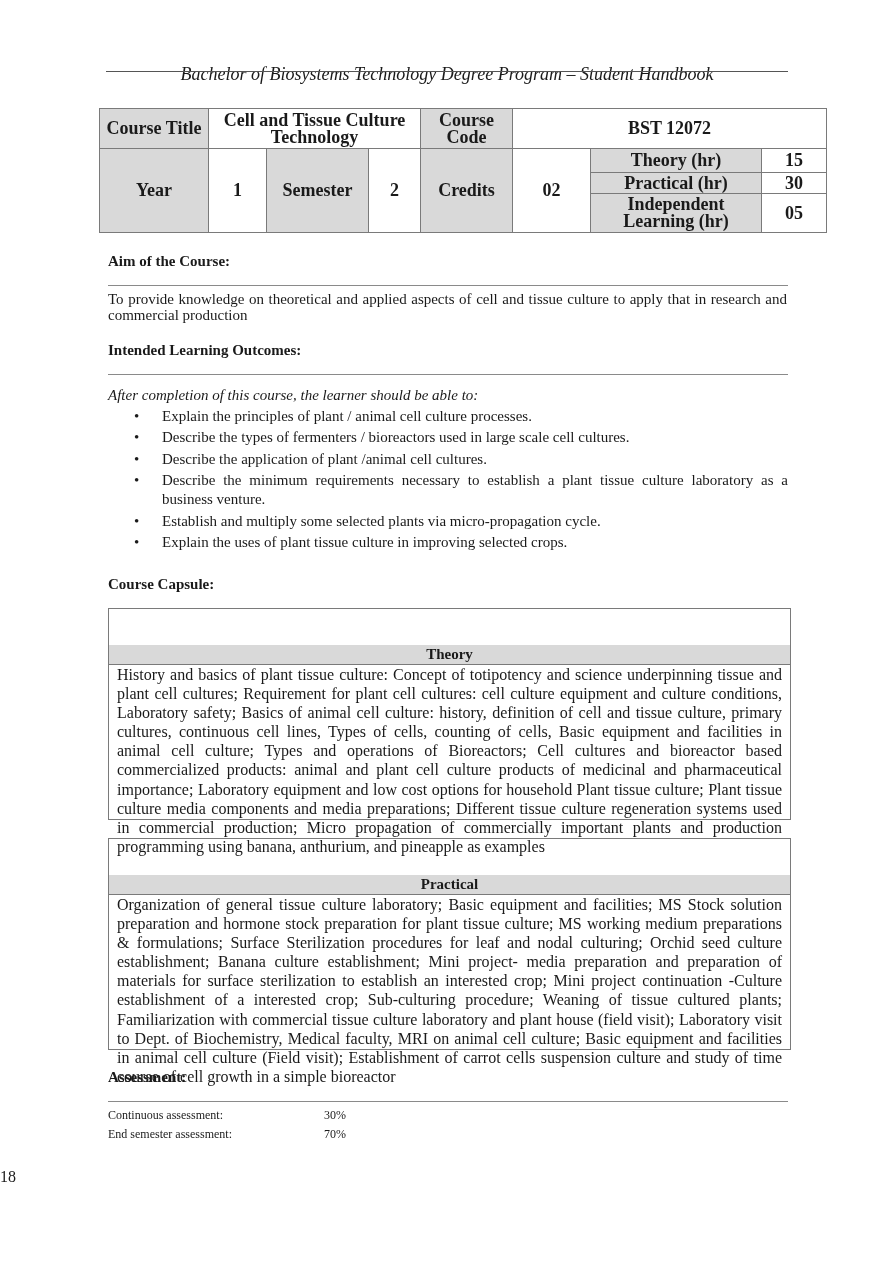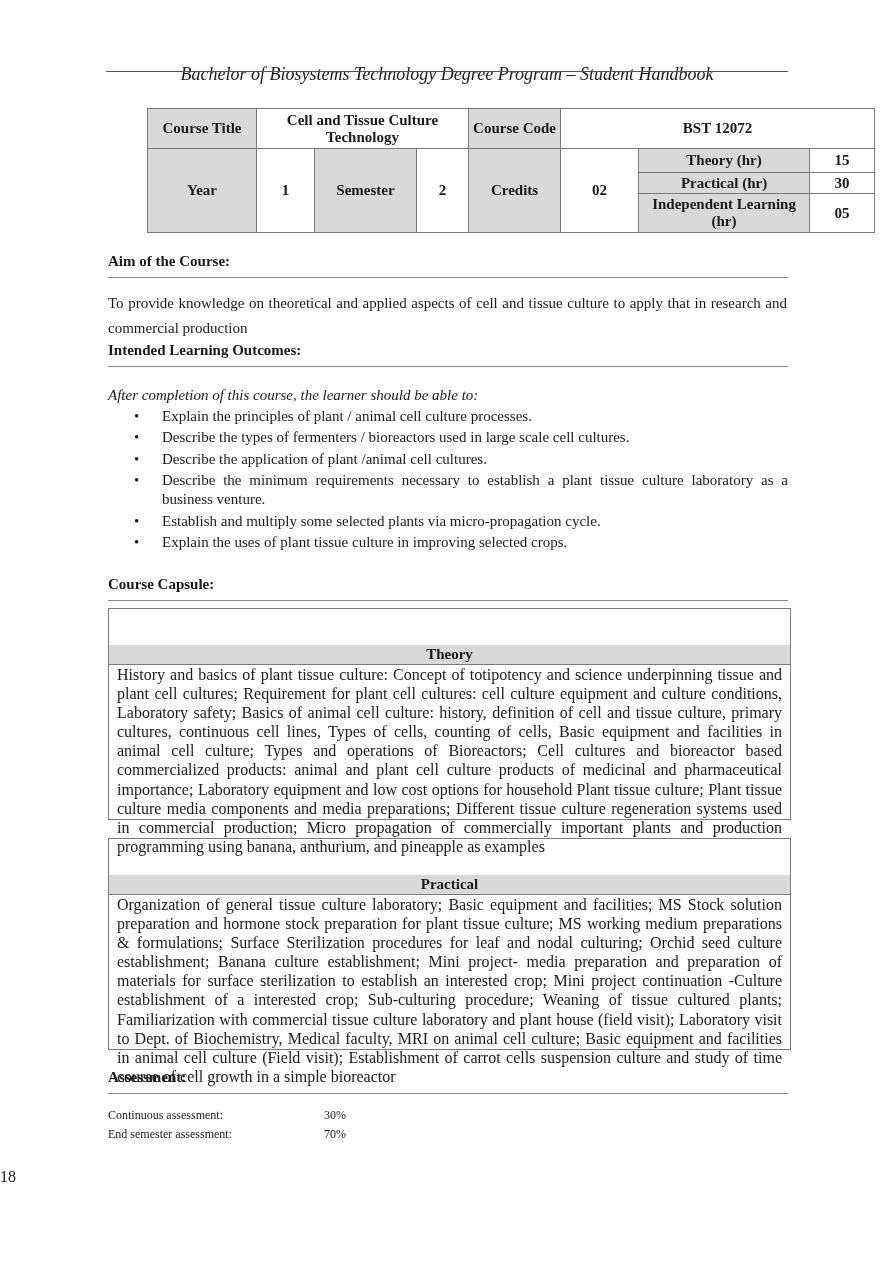--- a/index.html
+++ b/index.html
@@ -4,28 +4,28 @@
 <style>
   html, body { margin: 0; padding: 0; background: #ffffff; }
   body { width: 893px; height: 1262px; position: relative; overflow: hidden;
          font-family: "Liberation Serif", "DejaVu Serif", serif; color: #1a1a1a; }
   .abs { position: absolute; }
   .running-header { left: 106px; top: 66px; width: 682px; text-align: center;
          font-style: italic; font-size: 18px; line-height: 16px; }
   .header-rule { left: 106px; top: 71px; width: 682px; height: 0; border-top: 1px solid #555; }
 
   table.info { position: absolute; left: 99px; top: 108px; width: 727px;
-         border-collapse: collapse; table-layout: fixed; font-size: 15px; font-weight: bold; margin-left: 48px; }
+         border-collapse: collapse; table-layout: fixed; font-size: 18px; font-weight: bold; }
   table.info td { border: 1px solid #7a7a7a; text-align: center; vertical-align: middle;
          padding: 0 2px; line-height: 17px; }
   td.g { background: #d9d9d9; }
 
   .section-head { left: 108px; width: 680px; font-weight: bold; font-size: 15px; line-height: 18px;
-         border-bottom: 1px solid #8a8a8a; padding-bottom: 7px; }
-  .para { left: 108px; width: 679px; font-size: 15px; line-height: 25px; text-align: justify; }
+         border-bottom: 1px solid #8a8a8a; padding-bottom: 15px; }
+  .para { left: 108px; width: 679px; font-size: 15px; line-height: 16px; text-align: justify; }
   .intro { left: 108px; top: 386px; font-style: italic; font-size: 15px; line-height: 19px; }
   ul.ilo { position: absolute; left: 134px; top: 407px; width: 654px; margin: 0; padding: 0;
          list-style: none; font-size: 15px; line-height: 19.5px; }
   ul.ilo li { position: relative; padding-left: 28px; margin-bottom: 1.8px; }
   ul.ilo li .bullet { position: absolute; left: 0; top: 0; font-size: 15px; }
 
   .capsule { left: 108px; width: 681px; border: 1px solid #7a7a7a; }
   .capsule .cap-head { background: #d9d9d9; text-align: center; font-weight: bold; font-size: 15px;
          line-height: 19px; border-bottom: 1px solid #7a7a7a; margin-top: 36px; }
   .capsule .cap-body { padding: 0 8px 0 8px; font-size: 16px; line-height: 19.1px; text-align: justify; }

